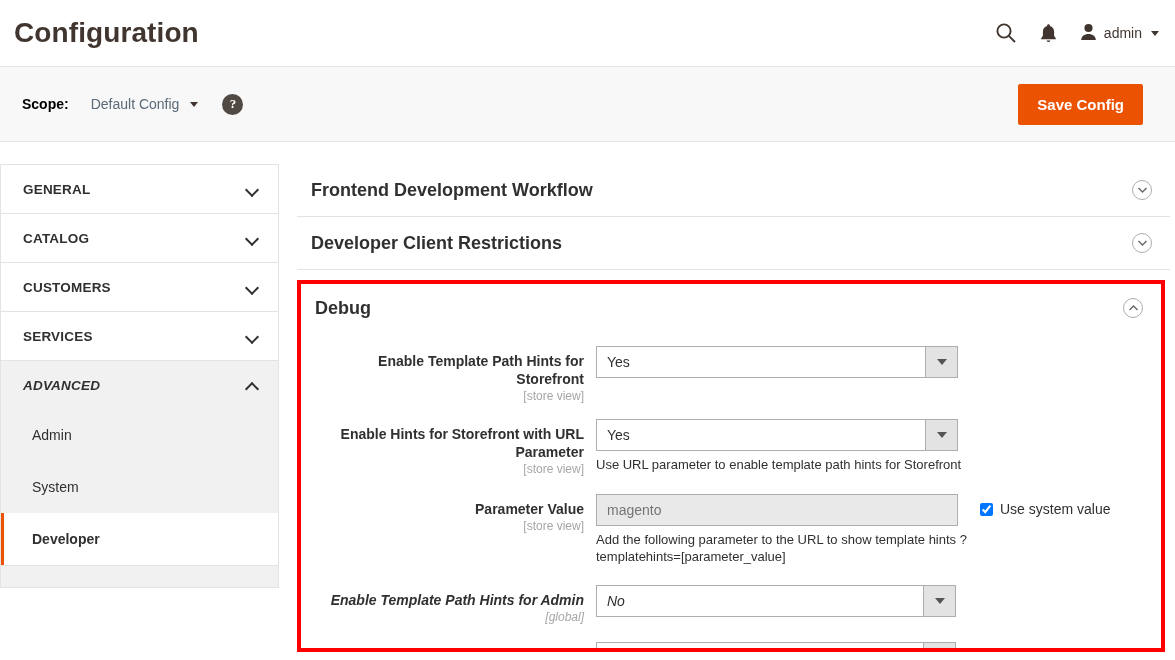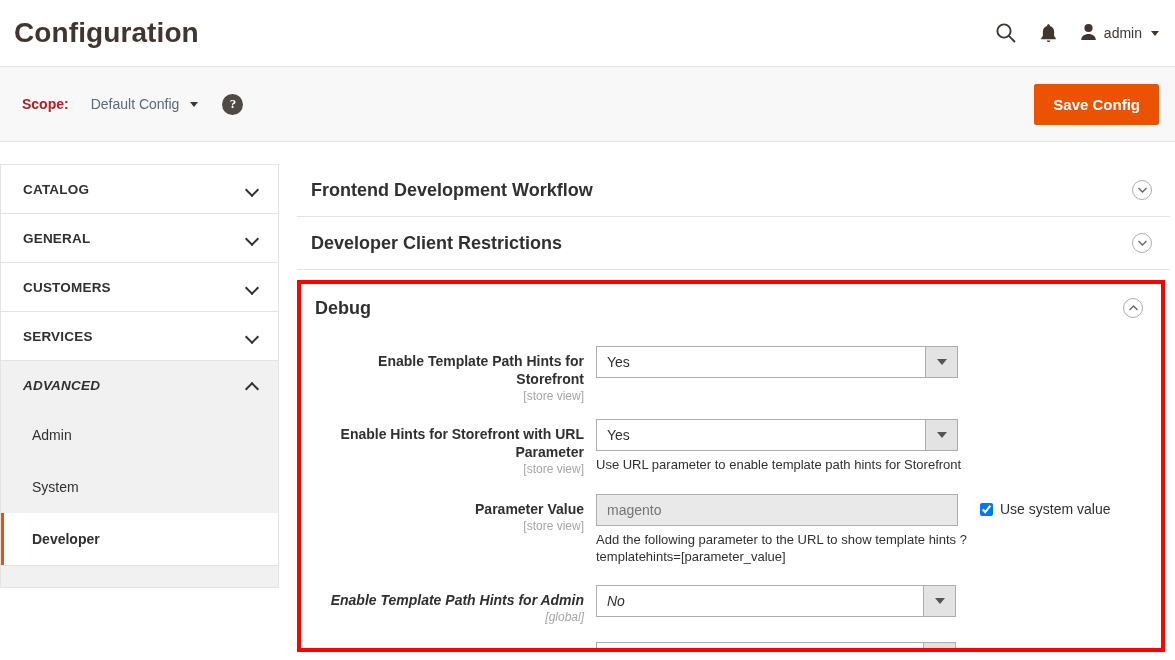--- a/index.html
+++ b/index.html
@@ -33,35 +33,35 @@
     border-top:5px solid #41362f; margin-left:2px;
   }
 
   
   .scope-bar {
     height: 76px; background: #f8f8f8;
     border-top: 1px solid #e3e3e3; border-bottom: 1px solid #e3e3e3;
     display: flex; align-items: center; padding: 0 16px 0 22px;
     position: relative;
   }
-  .scope-label { font-size: 14px; font-weight: 700; color: #b91c1c; }
+  .scope-label { font-size: 14px; font-weight: 700; color: #000000; }
   .scope-select {
     margin-left: 22px; display: flex; align-items: center; gap: 9px;
     font-size: 14px; color: #5a6a78; cursor: pointer;
   }
   .help-icon {
     margin-left: 24px;
     width: 21px; height: 21px; border-radius: 50%;
     background: #514943; color: #ffffff;
     font-size: 13px; font-weight: 700;
     display: flex; align-items: center; justify-content: center;
     cursor: pointer; font-family: "Liberation Serif", serif;
   }
   .save-config-btn {
-    position: absolute; right: 16px;
+    position: absolute; right: 32px;
     background: #eb5202; color: #ffffff;
     border: 1px solid #eb5202; border-radius: 2px;
     font-size: 15px; font-weight: 700;
     padding: 11px 18px; cursor: pointer;
     font-family: "Liberation Sans", sans-serif;
   }
 
   
   .body-wrap { display: flex; padding-top: 22px; }
 
@@ -219,28 +219,28 @@
   <span class="help-icon">?</span>
   <button class="save-config-btn">Save Config</button>
 </div>
 
 <div class="body-wrap">
 
   <nav class="config-nav">
 
     <div class="nav-section">
       <div class="nav-head">
-        <span>CATALOG</span>
+        <span>GENERAL</span>
         <span class="chev"></span>
       </div>
     </div>
 
     <div class="nav-section">
       <div class="nav-head">
-        <span>GENERAL</span>
+        <span>CATALOG</span>
         <span class="chev"></span>
       </div>
     </div>
 
     <div class="nav-section">
       <div class="nav-head">
         <span>CUSTOMERS</span>
         <span class="chev"></span>
       </div>
     </div>

